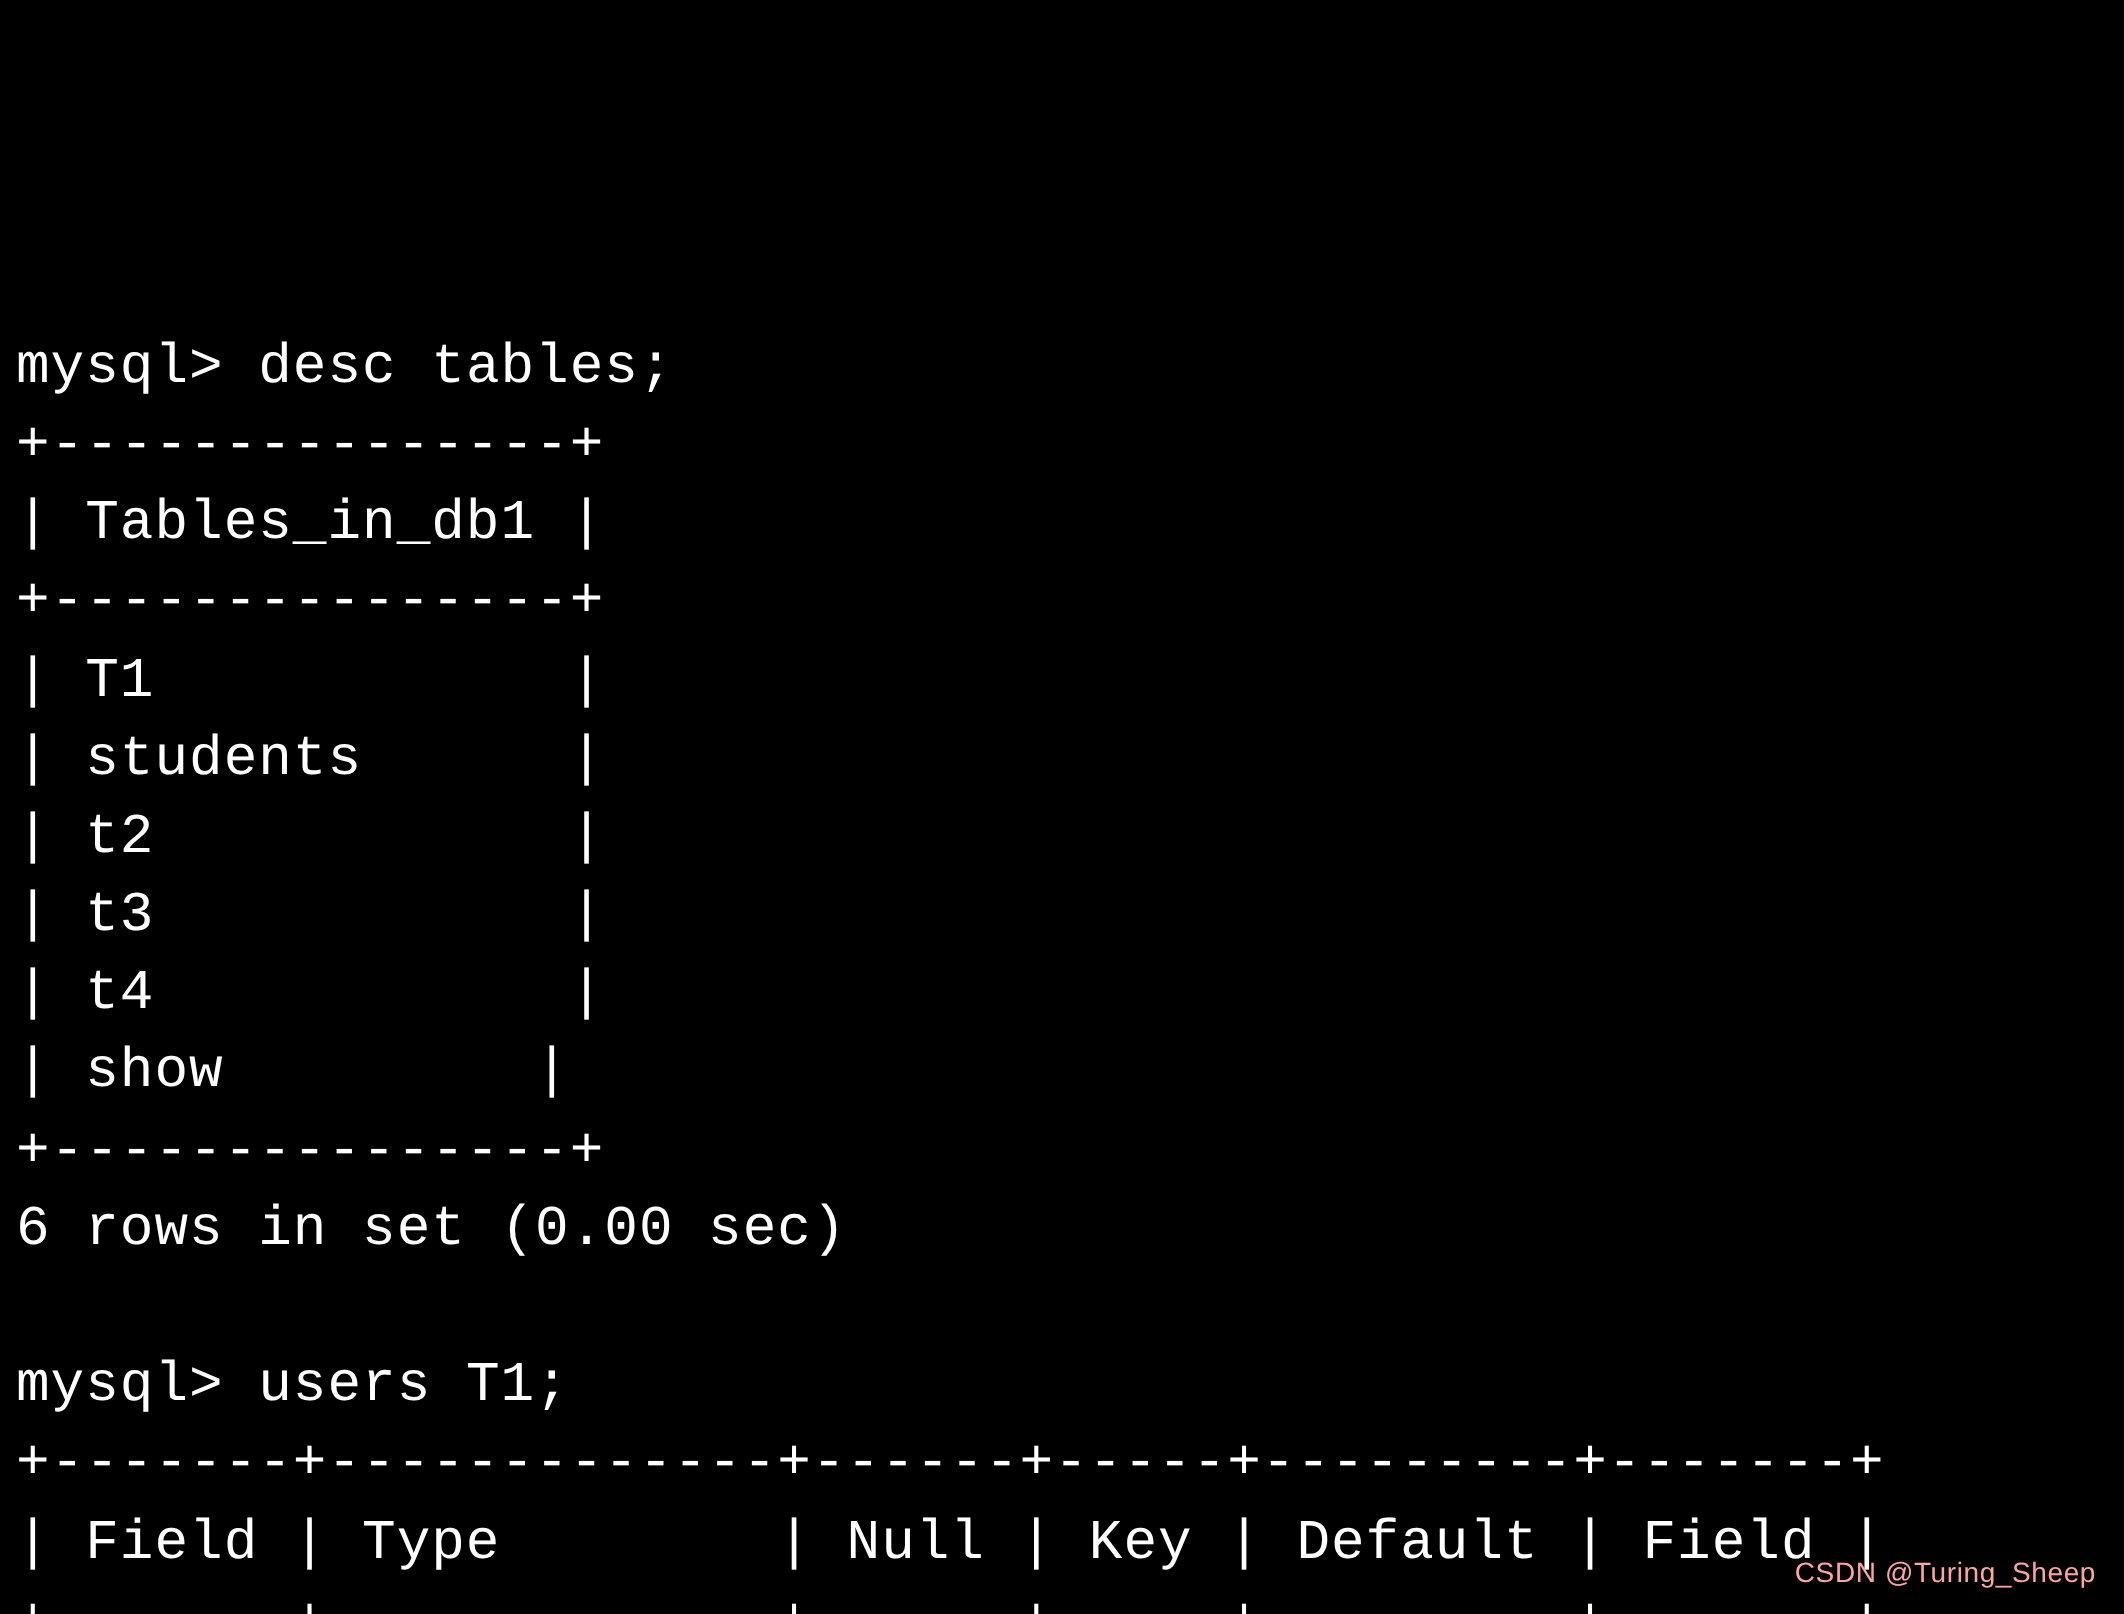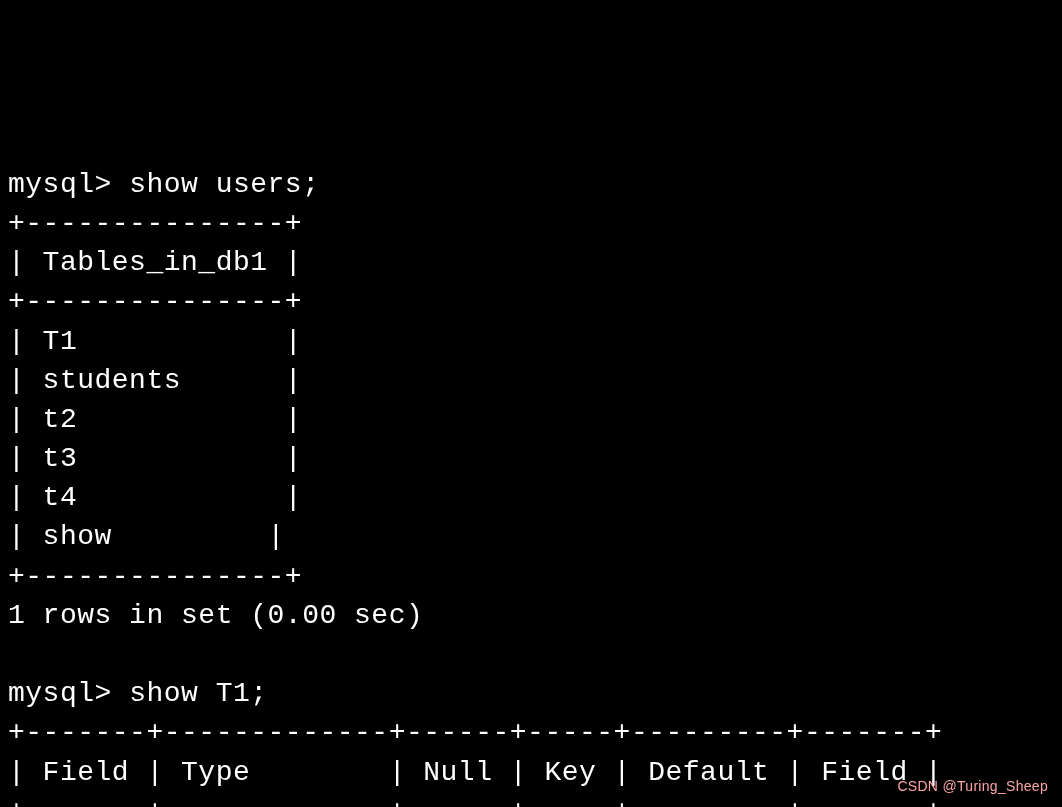--- a/index.html
+++ b/index.html
@@ -32,34 +32,34 @@
       font-size: 14px;
       font-family: Arial, sans-serif;
       letter-spacing: 0.3px;
     }
   </style>
 </head>
 <body>
 
 
 
-<div class="terminal"><span>mysql&gt; </span><span>show users;</span>
+<div class="terminal"><span>mysql&gt; </span><span>desc tables;</span>
 <span>+---------------+</span>
 <span>| Tables_in_db1 |</span>
 <span>+---------------+</span>
 <span>| T1            |</span>
 <span>| students      |</span>
 <span>| t2            |</span>
 <span>| t3            |</span>
 <span>| t4            |</span>
 <span>| show         |</span>
 <span>+---------------+</span>
-<span>1 rows in set (0.00 sec)</span>
+<span>6 rows in set (0.00 sec)</span>
 <span></span>
-<span>mysql&gt; </span><span>show T1;</span>
+<span>mysql&gt; </span><span>users T1;</span>
 <span>+-------+-------------+------+-----+---------+-------+</span>
 <span>| Field | Type        | Null | Key | Default | Field |</span>
 <span>+-------+-------------+------+-----+---------+-------+</span>
 
 
 
 </div>
 
 <div class="watermark">CSDN @Turing_Sheep</div>
 

